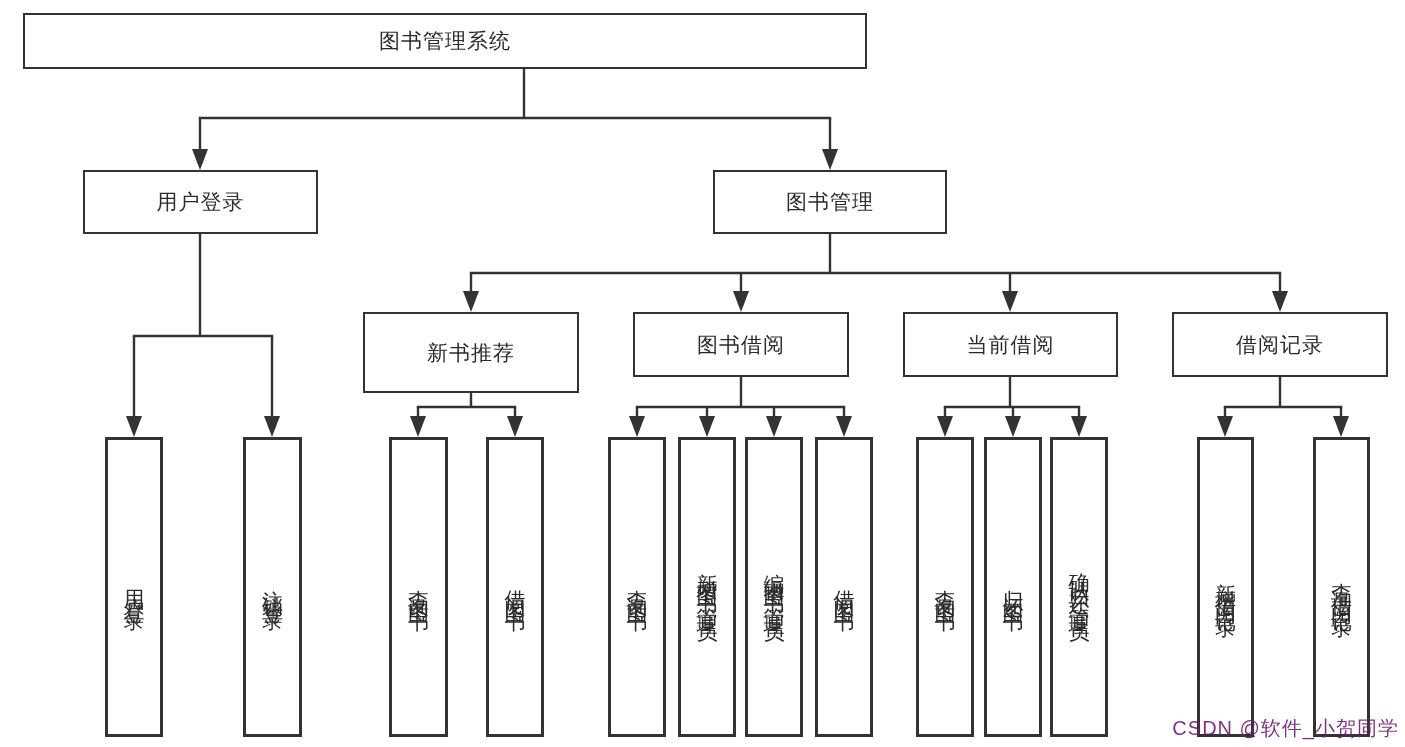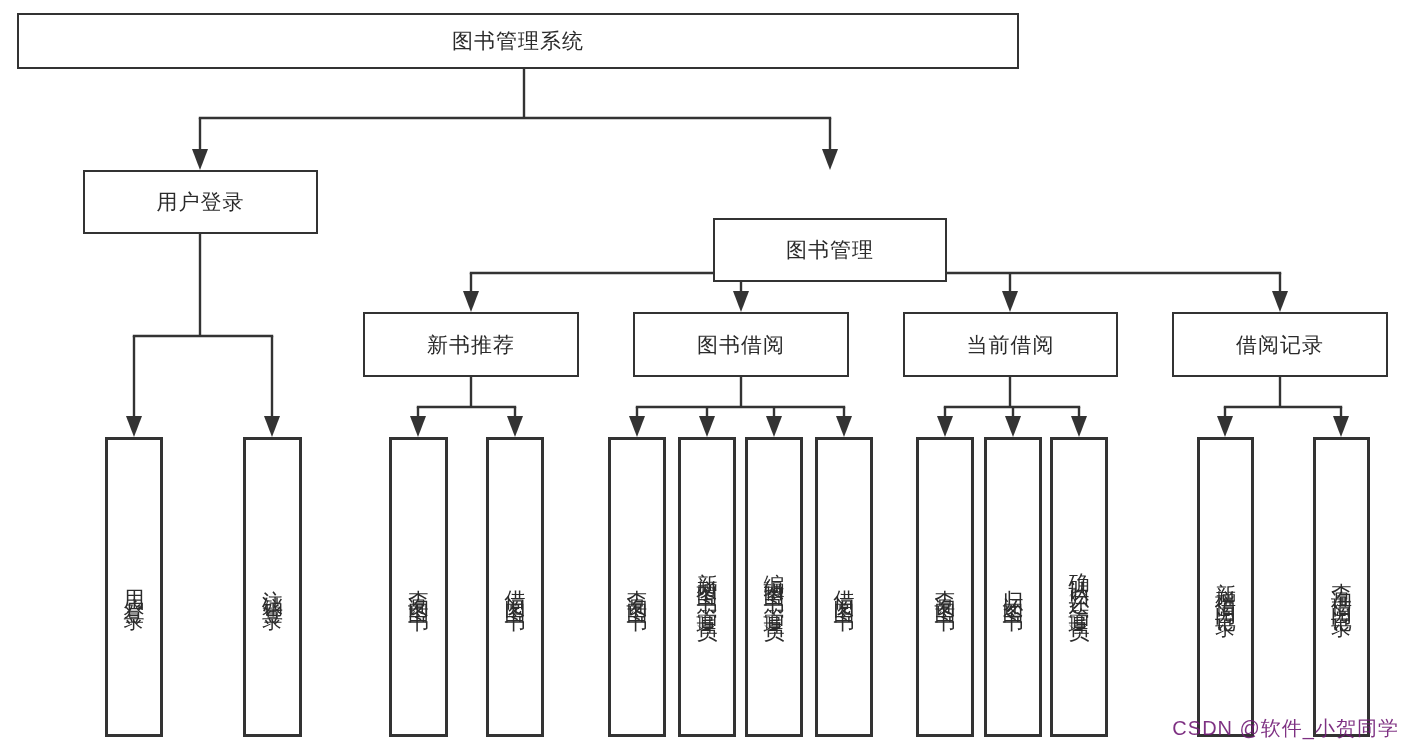--- a/index.html
+++ b/index.html
@@ -18,24 +18,24 @@
     border:2px solid #333333;
     box-sizing:border-box;
     display:flex;
     align-items:center;
     justify-content:center;
     font-size:21px;
     z-index:2;
     white-space:nowrap;
   }
   .h{letter-spacing:1px;}
-  .root{left:17px;top:13px;width:1002px;height:56px;border-width:2px;}
+  .root{left:23px;top:13px;width:844px;height:56px;border-width:2px;}
   .lvl1a{left:83px;top:170px;width:235px;height:64px;}
-  .lvl1b{left:713px;top:170px;width:234px;height:64px;margin-top:48px;}
-  .t2a{left:363px;top:312px;width:216px;height:65px;}
+  .lvl1b{left:713px;top:170px;width:234px;height:64px;}
+  .t2a{left:363px;top:312px;width:216px;height:81px;}
   .t2b{left:633px;top:312px;width:216px;height:65px;}
   .t2c{left:903px;top:312px;width:215px;height:65px;}
   .t2d{left:1172px;top:312px;width:216px;height:65px;text-align:right;}
   .leaf{
     top:437px;height:300px;
     border-width:3px;
     writing-mode:vertical-rl;
     text-orientation:mixed;
     letter-spacing:7px;
     font-size:21px;

